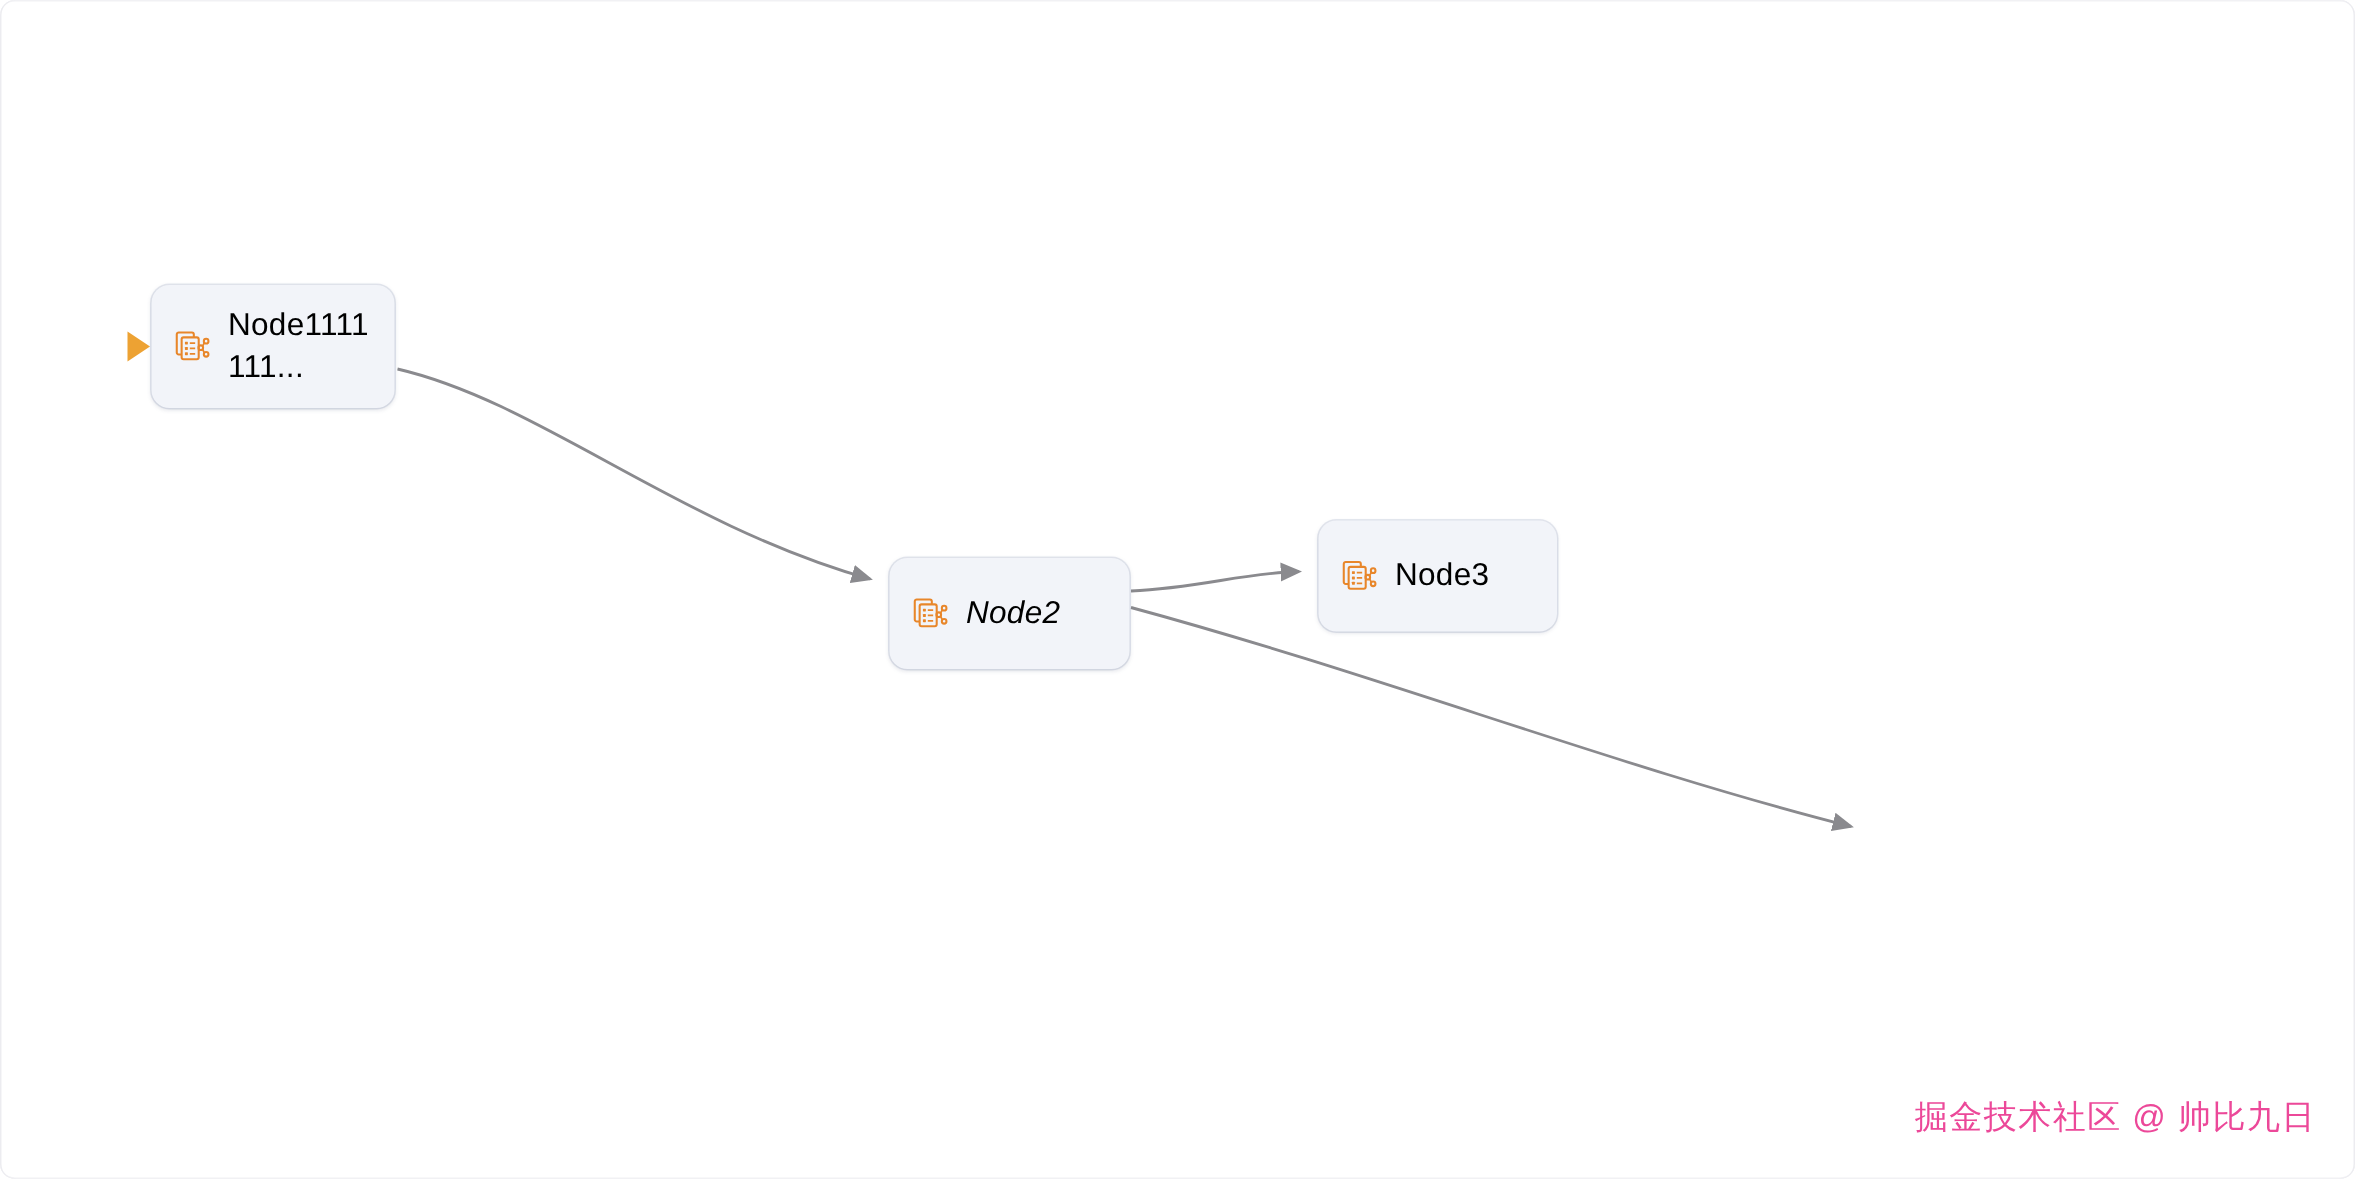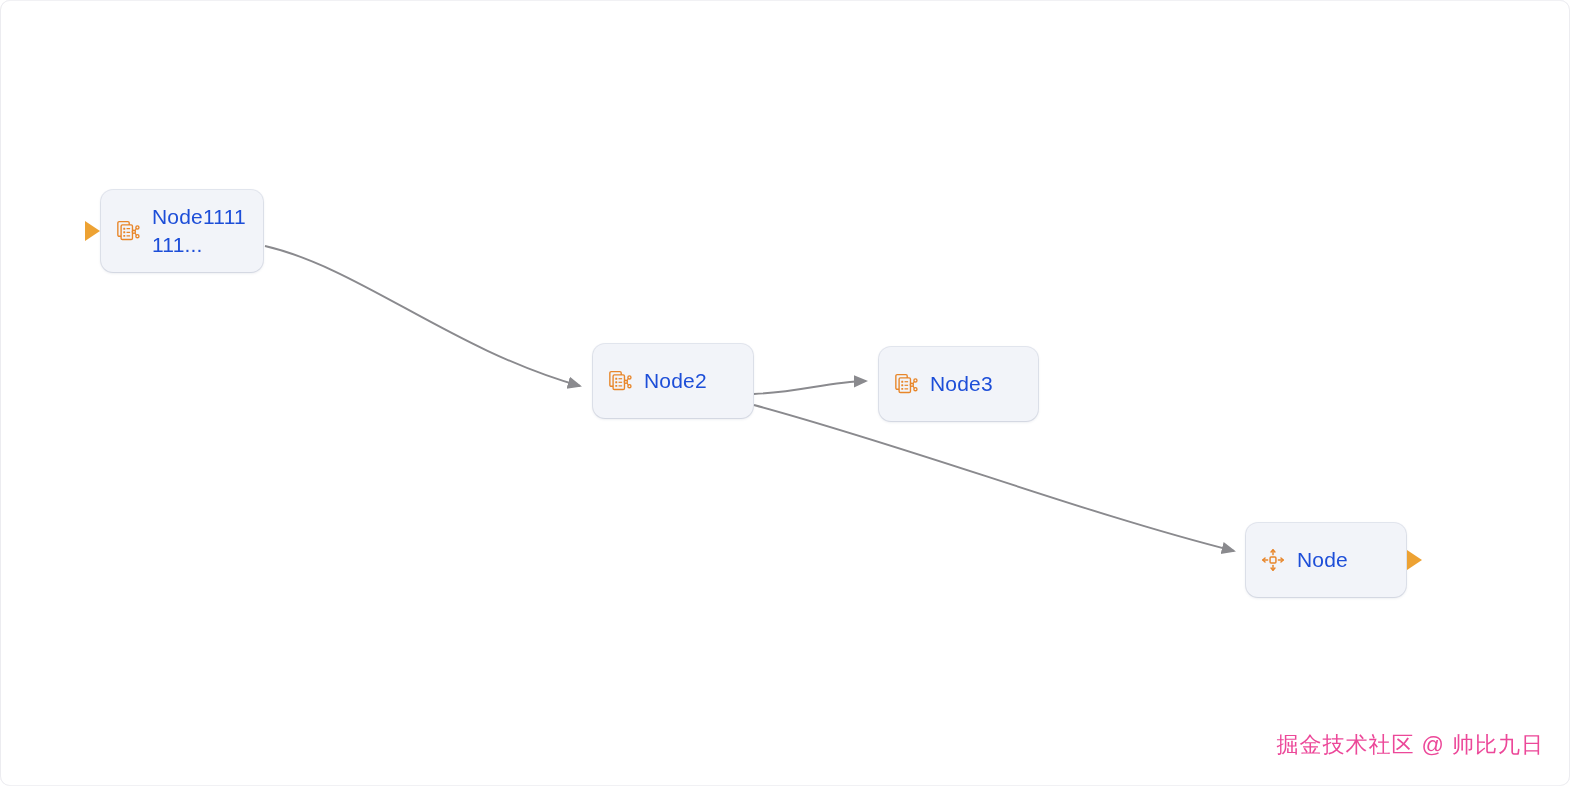--- a/index.html
+++ b/index.html
@@ -52,21 +52,21 @@
 
   .node-icon {
     flex: 0 0 auto;
     width: 26px;
     height: 26px;
     display: block;
   }
 
   .node-label {
     font-size: 21px;
-    color: #1d4ed8;
+    color: #000000;
     line-height: 1.32;
     letter-spacing: 0.2px;
     word-break: break-all;
     white-space: normal;
   }
 
   .node-label.single {
     white-space: nowrap;
   }
 
@@ -86,21 +86,21 @@
   }
   .port-right {
     right: -16px;
     top: 50%;
     transform: translateY(-50%);
     border-left: 15px solid #eda233;
   }
 
   
   #node-1 { left: 101px; top: 190px; width: 162px; height: 82px; }
-  #node-2 { left: 593px; top: 344px; width: 160px; height: 74px; }
+  #node-2 { left: 593px; top: 372px; width: 160px; height: 74px; font-style: italic; }
   #node-3 { left: 879px; top: 347px; width: 159px; height: 74px; }
   #node-4 { left: 1246px; top: 523px; width: 160px; height: 74px; }
 
   #watermark {
     position: absolute;
     right: 26px;
     bottom: 26px;
     font-size: 22px;
     color: #ec4899;
     letter-spacing: 1px;
@@ -184,33 +184,16 @@
         <circle cx="27.6" cy="11.6" r="1.9"></circle>
         <circle cx="27.6" cy="22.4" r="1.9"></circle>
         <circle cx="23.2" cy="17" r="1.9"></circle>
         <line x1="24.7" y1="15.8" x2="26.1" y2="12.8" stroke-width="1.4"></line>
         <line x1="24.7" y1="18.2" x2="26.1" y2="21.2" stroke-width="1.4"></line>
       </svg>
       <span class="node-label single">Node3</span>
     </div>
   </div>
 
-  <div class="flow-node" id="node-4">
-    <div class="node-inner">
-      <svg class="node-icon" viewBox="0 0 32 32" fill="none" stroke="#e8862a" stroke-width="1.8" stroke-linecap="round" stroke-linejoin="round">
-        <rect x="12.4" y="12.4" width="7.2" height="7.2" rx="1.2"></rect>
-        <line x1="16" y1="3.6" x2="16" y2="9.4"></line>
-        <path d="M 13.6 6.2 L 16 3.4 L 18.4 6.2" fill="none"></path>
-        <line x1="16" y1="28.4" x2="16" y2="22.6"></line>
-        <path d="M 13.6 25.8 L 16 28.6 L 18.4 25.8" fill="none"></path>
-        <line x1="3.6" y1="16" x2="9.4" y2="16"></line>
-        <path d="M 6.2 13.6 L 3.4 16 L 6.2 18.4" fill="none"></path>
-        <line x1="28.4" y1="16" x2="22.6" y2="16"></line>
-        <path d="M 25.8 13.6 L 28.6 16 L 25.8 18.4" fill="none"></path>
-      </svg>
-      <span class="node-label single">Node</span>
-    </div>
-    <span class="port port-right"></span>
-  </div>
 
   <div id="watermark">掘金技术社区 @ 帅比九日</div>
 
 </div>
 
 </body></html>

